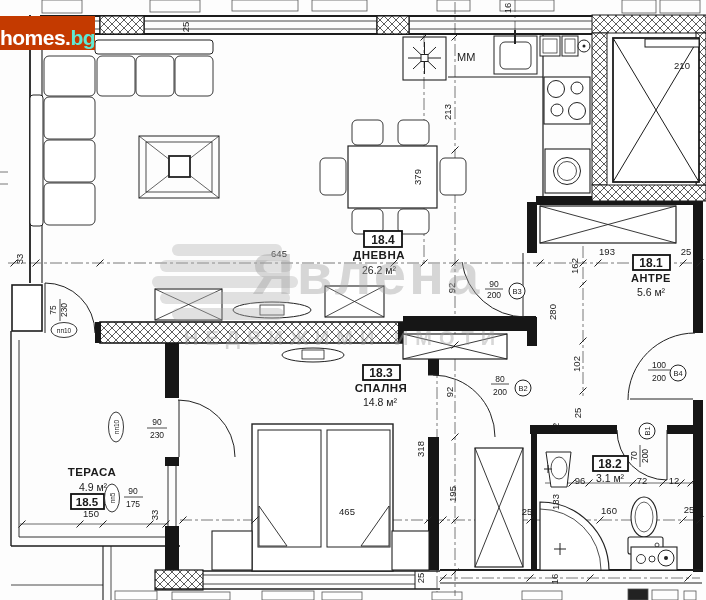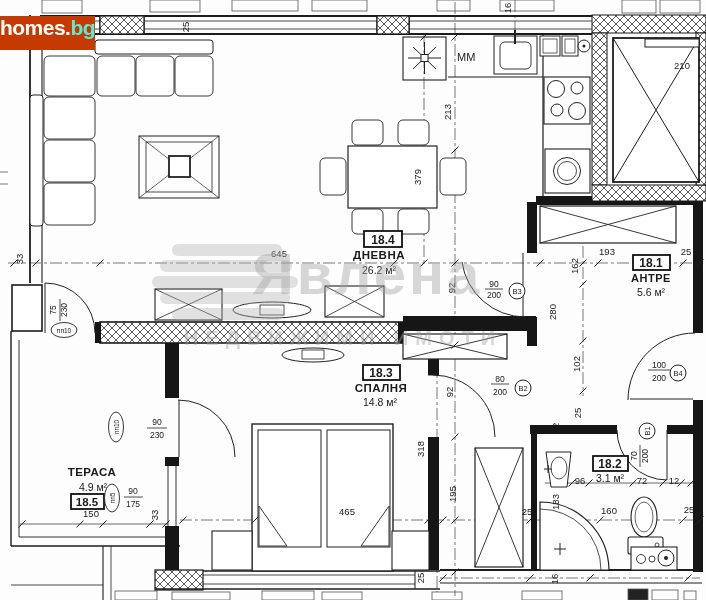--- a/index.html
+++ b/index.html
@@ -17,21 +17,21 @@
   .mm{font-size:11px;}
   
   .wm{position:absolute;pointer-events:none;}
   .wm-name{left:224px;top:240px;font-size:58px;font-weight:bold;letter-spacing:3px;
            color:rgba(160,160,160,.42);margin-left:28px;}
   .wm-tag{left:184px;top:327px;font-size:20px;font-weight:bold;letter-spacing:7px;
           color:rgba(160,160,160,.42);}
   .wm-bar{position:absolute;height:12px;border-radius:6px;background:rgba(175,175,175,.38);}
   
   .logo{position:absolute;left:0;top:16px;width:95px;height:34px;background:#c43a00;
-        display:flex;align-items:flex-start;justify-content:center;
+        display:flex;align-items:flex-end;justify-content:center;
         font-weight:bold;font-size:21px;letter-spacing:-.5px;}
   .logo .l1{color:#ffffff;} .logo .l2{color:#ffffff;} .logo .l3{color:#5eead4;}
 </style>
 </head>
 <body>
 
 <div id="stage">
 
 <svg id="plan-svg" width="706" height="600" viewBox="0 0 706 600">
   <defs>

